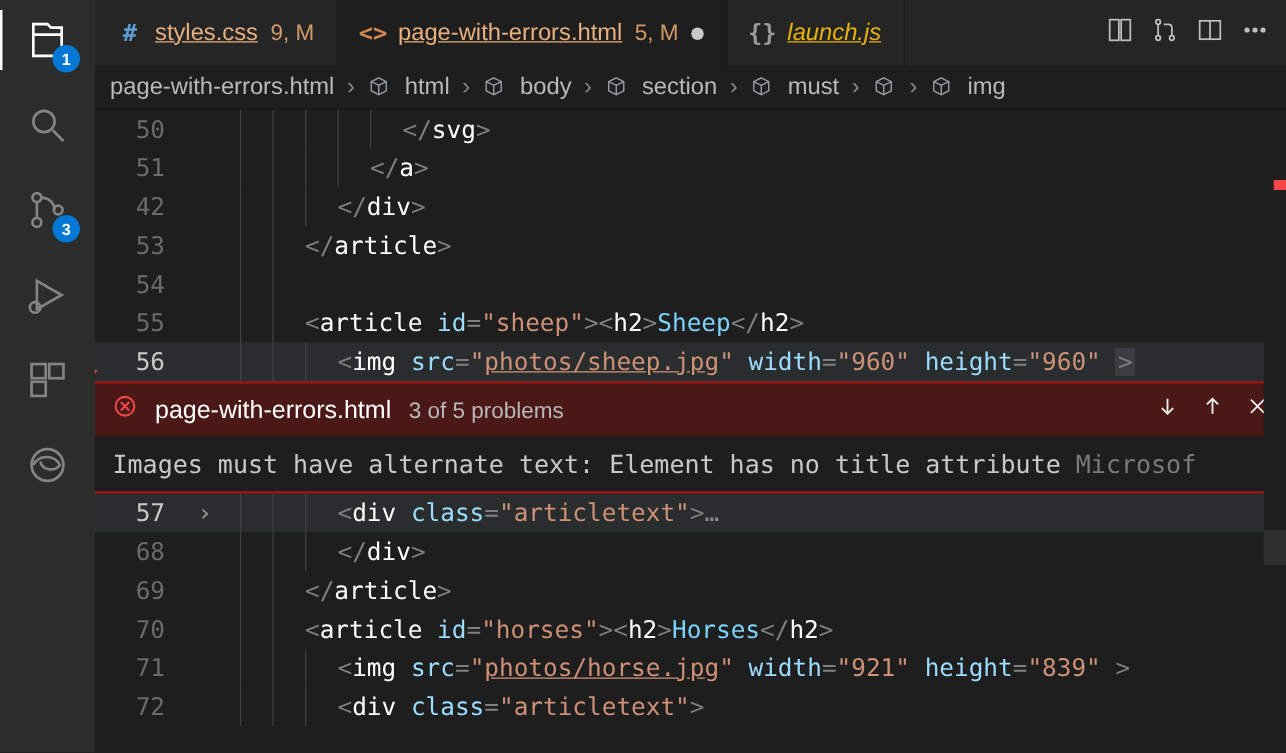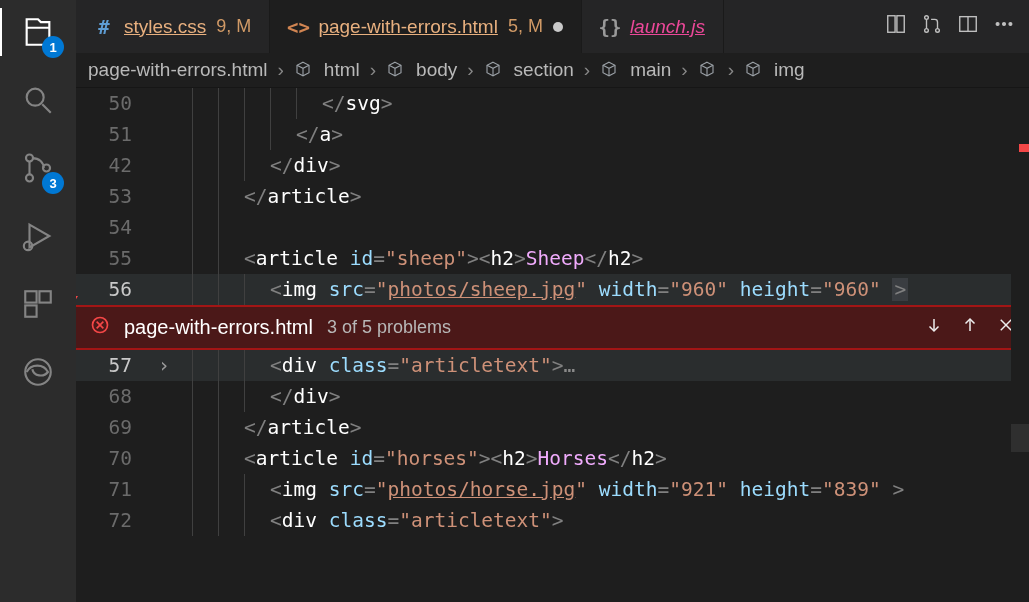--- a/index.html
+++ b/index.html
@@ -77,21 +77,21 @@
   .tab.active {
     background: #1e1e1e;
     color: #e8b07f;
   }
   .tab.active::after{
     content:"";
     position:absolute; left:0; right:0; top:0;
     height:2px;
   }
   .tab .tab-name { color: #e8b07f; text-decoration: underline; }
-  .tab .tab-name.inactive { color: #ec4899; font-style: italic;}
+  .tab .tab-name.inactive { color: #eab308; font-style: italic;}
   .tab .git-status { color: #d19a66; font-size: 18px; }
   .tab .dot {
     width: 10px; height: 10px; background:#c9c9c9; border-radius:50%;
     display:inline-block;
   }
   .tab-icon { width:20px; height:20px; display:inline-flex; align-items:center; justify-content:center;}
   .tab-actions {
     margin-left: auto;
     display: flex;
     align-items: center;
@@ -142,21 +142,21 @@
   .line.hl .gutter { color:#c9c9c9; }
   .indent-guides {
     display:flex;
   }
   .guide { display:inline-block; width:26px; border-left:1px solid #404040; height:100%;}
   .code { flex:1; overflow:hidden; }
   .t-br  { color:#808080; }  
   .t-tag { color:#ffffff; }
   .t-attr{ color:#9cdcfe; }
   .t-str { color:#ce9178; }
-  .t-txt { color:#f0abfc; }
+  .t-txt { color:#7dd3fc; }
   .underline { text-decoration: underline; text-decoration-color:#ce9178;}
   .err-under { position:relative; }
   .err-under::after{ content:""; position:absolute; left:0; right:0; bottom:-2px; height:2px;
     background: repeating-linear-gradient(90deg,#f44747 0 4px, transparent 4px 7px);}
   .red-tri{
     width:0;height:0;border-left:6px solid transparent;border-right:6px solid transparent;border-top:10px solid #f44747;
     display:inline-block;
   }
   
   .peek {
@@ -304,21 +304,21 @@
         </svg>
       </span>
       <span>section</span>
       <span class="chev">›</span>
       <span class="crumb-icon">
         <svg width="18" height="18" viewBox="0 0 24 24" fill="none" stroke="#9aa0a6" stroke-width="1.5">
           <path d="M12 3l8 4v10l-8 4-8-4V7z"></path>
           <path d="M4 7l8 4 8-4M12 11v10"></path>
         </svg>
       </span>
-      <span>main</span>
+      <span>must</span>
       <span class="chev">›</span>
       <span class="crumb-icon">
         <svg width="18" height="18" viewBox="0 0 24 24" fill="none" stroke="#9aa0a6" stroke-width="1.5">
           <path d="M12 3l8 4v10l-8 4-8-4V7z"></path>
           <path d="M4 7l8 4 8-4M12 11v10"></path>
         </svg>
       </span>
       <span class="chev">›</span>
       <span class="crumb-icon">
         <svg width="18" height="18" viewBox="0 0 24 24" fill="none" stroke="#9aa0a6" stroke-width="1.5">
@@ -359,20 +359,23 @@
           <span><svg viewBox="0 0 24 24">
                 <line x1="12" y1="20" x2="12" y2="4"></line>
                 <polyline points="6 10 12 4 18 10"></polyline>
               </svg></span>
           <span><svg viewBox="0 0 24 24">
                 <line x1="5" y1="5" x2="19" y2="19"></line>
                 <line x1="19" y1="5" x2="5" y2="19"></line>
               </svg></span>
         </div>
       </div>
+      <div class="peek-body">
+        <span>Images must have alternate text: Element has no title attribute</span> <span class="src">Microsof</span>
+      </div>
     </div>
 
     <div class="code-block" id="bottom-code">
         <div class="line hl"><span class="gutter">57</span><span class="fold-chev">›</span><span style="width:16px;display:inline-block"></span><span class="indent-guides" style="height:31px"><span class="guide"></span><span class="guide"></span><span class="guide"></span></span><span class="code"><span class="t-br">&lt;</span><span class="t-tag">div</span> <span class="t-attr">class</span><span class="t-br">=</span><span class="t-str">"articletext"</span><span class="t-br">&gt;</span><span style="color:#8a8a8a">…</span></span></div>
         <div class="line"><span class="gutter">68</span><span class="fold-chev"></span><span style="width:16px;display:inline-block"></span><span class="indent-guides" style="height:31px"><span class="guide"></span><span class="guide"></span><span class="guide"></span></span><span class="code"><span class="t-br">&lt;/</span><span class="t-tag">div</span><span class="t-br">&gt;</span></span></div>
         <div class="line"><span class="gutter">69</span><span class="fold-chev"></span><span style="width:16px;display:inline-block"></span><span class="indent-guides" style="height:31px"><span class="guide"></span><span class="guide"></span></span><span class="code"><span class="t-br">&lt;/</span><span class="t-tag">article</span><span class="t-br">&gt;</span></span></div>
         <div class="line"><span class="gutter">70</span><span class="fold-chev"></span><span style="width:16px;display:inline-block"></span><span class="indent-guides" style="height:31px"><span class="guide"></span><span class="guide"></span></span><span class="code"><span class="t-br">&lt;</span><span class="t-tag">article</span> <span class="t-attr">id</span><span class="t-br">=</span><span class="t-str">"horses"</span><span class="t-br">&gt;&lt;</span><span class="t-tag">h2</span><span class="t-br">&gt;</span><span class="t-txt">Horses</span><span class="t-br">&lt;/</span><span class="t-tag">h2</span><span class="t-br">&gt;</span></span></div>
         <div class="line"><span class="gutter">71</span><span class="fold-chev"></span><span style="width:16px;display:inline-block"></span><span class="indent-guides" style="height:31px"><span class="guide"></span><span class="guide"></span><span class="guide"></span></span><span class="code"><span class="t-br">&lt;</span><span class="t-tag err-under">img</span> <span class="t-attr">src</span><span class="t-br">=</span><span class="t-str">"<span class="underline">photos/horse.jpg</span>"</span> <span class="t-attr">width</span><span class="t-br">=</span><span class="t-str">"921"</span> <span class="t-attr">height</span><span class="t-br">=</span><span class="t-str">"839"</span> <span class="t-br">&gt;</span></span></div>
         <div class="line"><span class="gutter">72</span><span class="fold-chev"></span><span style="width:16px;display:inline-block"></span><span class="indent-guides" style="height:31px"><span class="guide"></span><span class="guide"></span><span class="guide"></span></span><span class="code"><span class="t-br">&lt;</span><span class="t-tag">div</span> <span class="t-attr">class</span><span class="t-br">=</span><span class="t-str">"articletext"</span><span class="t-br">&gt;</span></span></div>
       </div>

